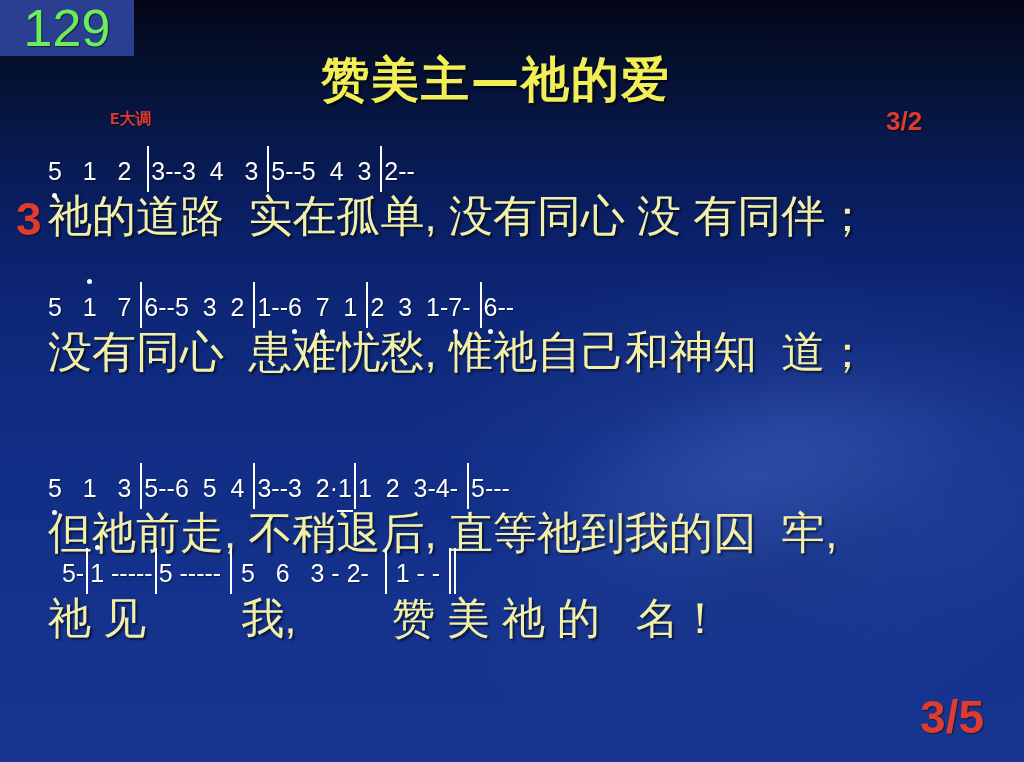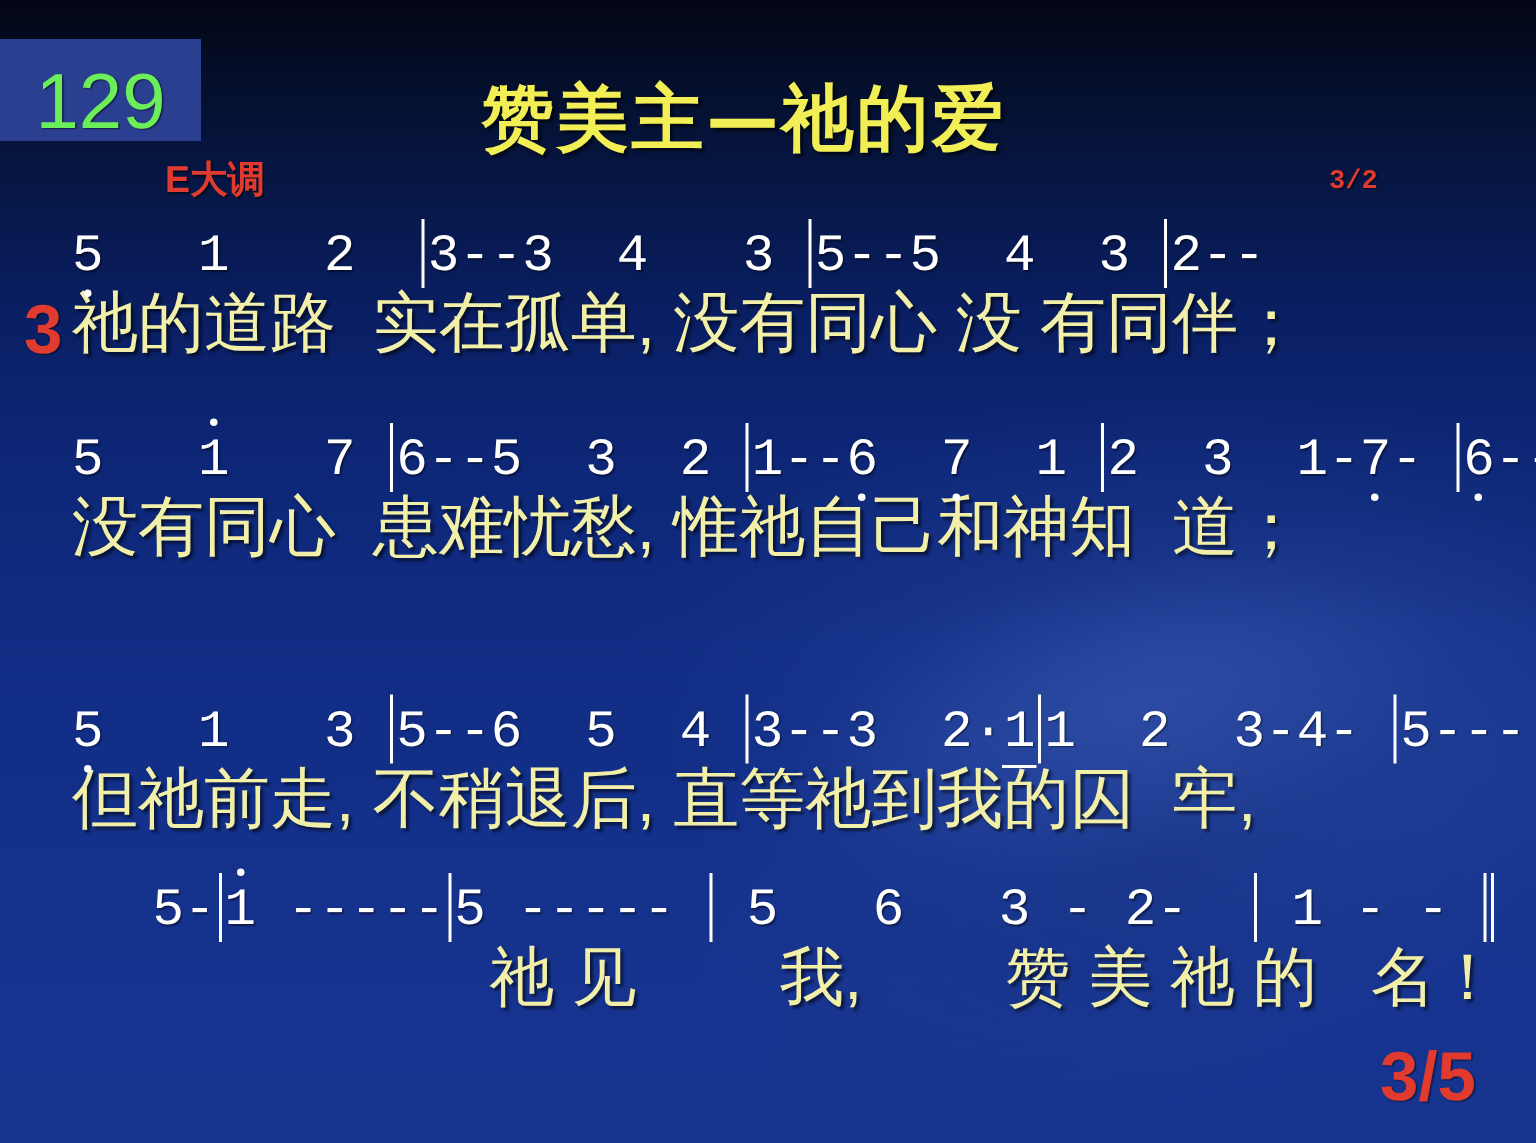--- a/index.html
+++ b/index.html
@@ -32,67 +32,67 @@
        transform:rotate(-16deg);}
   .sw2{width:620px;height:300px;right:-60px;top:430px;
        background:radial-gradient(ellipse at 50% 50%, rgba(20,48,130,0.55) 0%, rgba(20,48,130,0.0) 68%);
        transform:rotate(-22deg);}
   .sw3{width:520px;height:230px;right:10px;top:360px;
        background:radial-gradient(ellipse at 50% 50%, rgba(95,130,215,0.18) 0%, rgba(95,130,215,0.0) 60%);
        transform:rotate(-12deg);}
 
   
   #numbox{
-    position:absolute;left:0;top:0;width:134px;height:68px;
+    position:absolute;left:0;top:0;width:134px;height:56px;
     background:#2b3f91;
-    display:flex;align-items:flex-end;justify-content:center;margin-top:26px;
+    display:flex;align-items:center;justify-content:center;
   }
   #numbox .num{
     color:#6ced5a;font-size:52px;line-height:52px;
     font-family:"Liberation Sans","DejaVu Sans",sans-serif;
     text-shadow:1px 1px 1px rgba(0,0,0,.55);
   }
   #title{
     position:absolute;left:0;top:52px;width:992px;text-align:center;
     color:#f2ee55;font-size:48px;line-height:54px;font-weight:bold;
     font-family:"DejaVu Sans","Liberation Sans",sans-serif;
     text-shadow:2px 2px 2px rgba(0,0,0,.6);
     letter-spacing:2px;
   }
   #keysig{
     position:absolute;left:110px;top:110px;
-    color:#e03b2e;font-size:25px;line-height:20px;font-weight:bold;
-    font-family:Liberation Sans, sans-serif;
+    color:#e03b2e;font-size:16px;line-height:20px;font-weight:bold;
+    font-family:Liberation Mono, monospace;
     text-shadow:1px 1px 1px rgba(0,0,0,.5);
   }
   #timesig{
     position:absolute;left:886px;top:108px;
-    color:#e03b2e;font-size:18px;line-height:26px;font-weight:bold;
-    font-family:Liberation Mono, monospace;
+    color:#e03b2e;font-size:26px;line-height:26px;font-weight:bold;
+    font-family:Liberation Sans, sans-serif;
     text-shadow:1px 1px 1px rgba(0,0,0,.5);
   }
   #verseno{
     position:absolute;left:16px;top:196px;
     color:#e03b2e;font-size:46px;line-height:46px;font-weight:bold;
     font-family:"Liberation Sans","DejaVu Sans",sans-serif;
     text-shadow:1px 1px 1px rgba(0,0,0,.5);
   }
   #pageno{
     position:absolute;right:40px;bottom:22px;
     color:#e03b2e;font-size:46px;line-height:46px;font-weight:bold;
     font-family:"Liberation Sans","DejaVu Sans",sans-serif;
     text-shadow:1px 1px 1px rgba(0,0,0,.5);
     margin-top:13px;
   }
 
   
   .stave{position:absolute;left:48px;width:952px;}
   .notes{
-    color:#ffffff;font-size:35px;line-height:40px;height:44px;
-    font-family:Liberation Mono, monospace;
+    color:#ffffff;font-size:25px;line-height:40px;height:44px;
+    font-family:Liberation Sans, sans-serif;
     white-space:pre;
     text-shadow:1px 1px 1px rgba(0,0,0,.45);
   }
   .lyrics{
     color:#f2f0a8;font-size:44px;line-height:52px;height:56px;
     font-family:Liberation Sans, sans-serif;
     white-space:pre;
     text-shadow:2px 2px 2px rgba(0,0,0,.55);
   }
   .lyrics.small{font-size:43px;}
@@ -141,20 +141,20 @@
   <div class="stave" style="top:282px;">
     <div class="notes"><span class="n">5</span>   <span class="n">1<span class="dot-up"></span></span>   <span class="n">7</span> <span class="barline"></span><span class="n">6</span>--<span class="n">5</span>  <span class="n">3</span>  <span class="n">2</span> <span class="barline"></span><span class="n">1</span>--<span class="n">6<span class="dot-dn"></span></span>  <span class="n">7<span class="dot-dn"></span></span>  <span class="n">1</span> <span class="barline"></span><span class="n">2</span>  <span class="n">3</span>  <span class="n">1</span>-<span class="n">7<span class="dot-dn"></span></span>- <span class="barline"></span><span class="n">6<span class="dot-dn"></span></span>--</div>
     <div class="lyrics">没有同心  患难忧愁, 惟祂自己和神知  道；</div>
   </div>
 
   <div class="stave" style="top:420px;margin-top:43px;">
     <div class="notes"><span class="n">5<span class="dot-dn"></span></span>   <span class="n">1</span>   <span class="n">3</span> <span class="barline"></span><span class="n">5</span>--<span class="n">6</span>  <span class="n">5</span>  <span class="n">4</span> <span class="barline"></span><span class="n">3</span>--<span class="n">3</span>  <span class="n">2</span>·<span class="n under">1</span><span class="barline"></span><span class="n">1</span>  <span class="n">2</span>  <span class="n">3</span>-<span class="n">4</span>- <span class="barline"></span><span class="n">5</span>---</div>
     <div class="lyrics">但祂前走, 不稍退后, 直等祂到我的囚  牢,</div>
   </div>
 
-  <div class="stave" style="top:582px;text-align:right;">
+  <div class="stave" style="top:548px;">
     <div class="notes">  <span class="n">5</span>-<span class="barline"></span><span class="n">1<span class="dot-up"></span></span> -----<span class="barline"></span><span class="n">5</span> ----- <span class="barline"></span> <span class="n">5</span>   <span class="n">6</span>   <span class="n">3</span> - <span class="n">2</span>-  <span class="barline"></span> <span class="n">1</span> - - <span class="barline dbl"></span></div>
     <div class="lyrics small">祂 见        我,        赞 美 祂 的   名！</div>
   </div>
 
   <div id="pageno">3/5</div>
 
 </div>
 
 </body></html>

